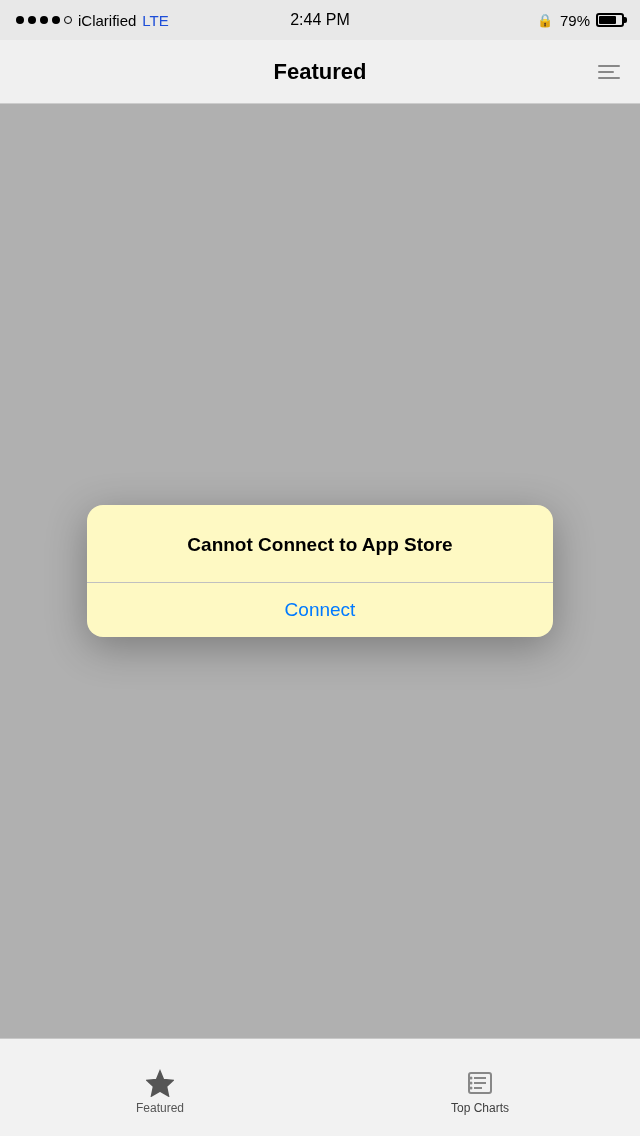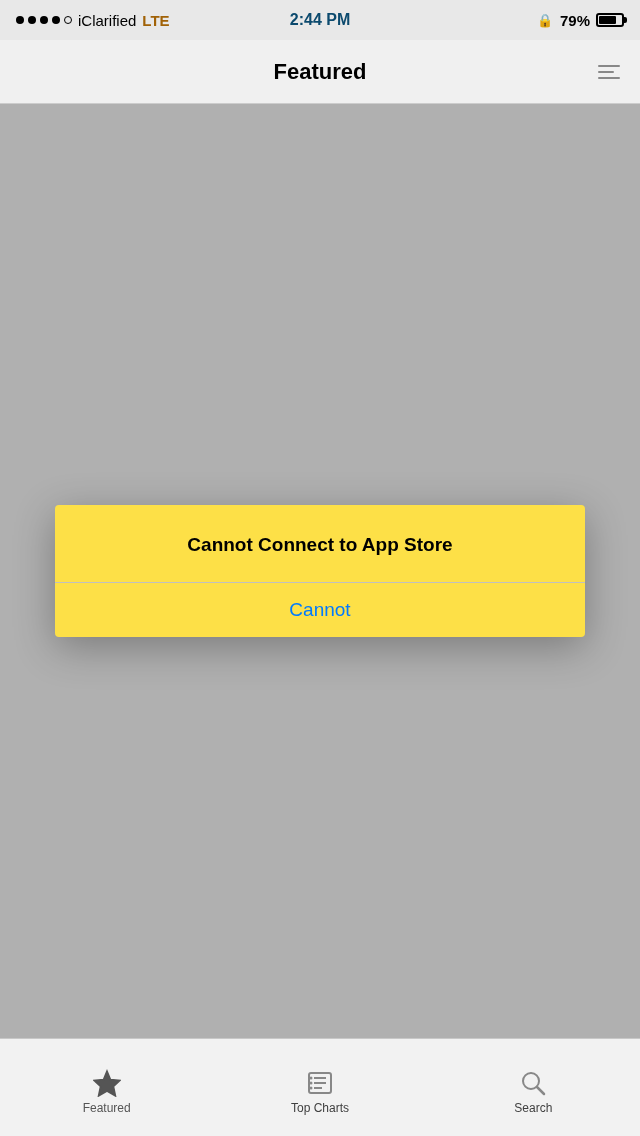--- a/index.html
+++ b/index.html
@@ -44,43 +44,43 @@
       background: transparent;
       border: 1.5px solid #000;
     }
     .carrier-text {
       font-size: 15px;
       font-weight: 500;
       color: #000;
     }
     .lte-text {
       font-size: 15px;
-      font-weight: 700;
-      color: #a16207;
+      font-weight: 400;
+      color: #1d4ed8;
     }
     .status-center {
       position: absolute;
       left: 50%;
       transform: translateX(-50%);
       font-size: 16px;
-      font-weight: 700;
-      color: #0c4a6e;
+      font-weight: 400;
+      color: #000000;
     }
     .status-right {
       display: flex;
       align-items: center;
       gap: 6px;
     }
     .lock-icon-small {
       font-size: 13px;
       color: #000;
     }
     .battery-pct {
       font-size: 15px;
-      font-weight: 700;
+      font-weight: 400;
       color: #000;
     }
     .battery-icon {
       width: 28px;
       height: 14px;
       border: 2px solid #000;
       border-radius: 3px;
       position: relative;
       display: flex;
       align-items: center;
@@ -153,23 +153,23 @@
     
     #alert-overlay {
       position: absolute;
       top: 0; left: 0; right: 0; bottom: 0;
       display: flex;
       align-items: center;
       justify-content: center;
       z-index: 100;
     }
     #alert-dialog {
-      width: 530px;
-      background: #fde047;
-      border-radius: 4px;
+      width: 466px;
+      background: #fef9c3;
+      border-radius: 16px;
       overflow: hidden;
       box-shadow: 0 10px 40px rgba(0,0,0,0.3);
     }
     .alert-body {
       padding: 28px 24px 24px;
       text-align: center;
     }
     .alert-title {
       font-size: 19px;
       font-weight: 700;
@@ -268,21 +268,21 @@
 </div>
 
 <div id="main-content">
 
   <div id="alert-overlay">
     <div id="alert-dialog">
       <div class="alert-body">
         <div class="alert-title">Cannot Connect to App Store</div>
       </div>
       <div class="alert-divider"></div>
-      <button class="alert-button">Cannot</button>
+      <button class="alert-button">Connect</button>
     </div>
   </div>
 </div>
 
 <div id="tab-bar">
 
   <div class="tab-item">
     <svg class="tab-svg" viewBox="0 0 28 28">
       <polygon class="star-filled" points="14,2 17.5,10.5 27,11.5 20.5,17.5 22.5,27 14,22 5.5,27 7.5,17.5 1,11.5 10.5,10.5" style="fill:#555;stroke:#555;stroke-width:1.5;"></polygon>
     </svg>
@@ -296,22 +296,15 @@
       <line x1="8" y1="14" x2="20" y2="14" style="stroke:#888;stroke-width:2;"></line>
       <line x1="8" y1="19" x2="16" y2="19" style="stroke:#888;stroke-width:2;"></line>
       <circle cx="5" cy="9" r="1.5" style="fill:#888;stroke:none;"></circle>
       <circle cx="5" cy="14" r="1.5" style="fill:#888;stroke:none;"></circle>
       <circle cx="5" cy="19" r="1.5" style="fill:#888;stroke:none;"></circle>
     </svg>
     <span class="tab-label">Top Charts</span>
   </div>
 
 
-  <div class="tab-item">
-    <svg class="tab-svg" viewBox="0 0 28 28">
-      <circle cx="12" cy="12" r="8" style="fill:none;stroke:#888;stroke-width:2;"></circle>
-      <line x1="18" y1="18" x2="25" y2="25" style="stroke:#888;stroke-width:2.5;stroke-linecap:round;"></line>
-    </svg>
-    <span class="tab-label">Search</span>
-  </div>
 
 
 </div>
 
 </body></html>

